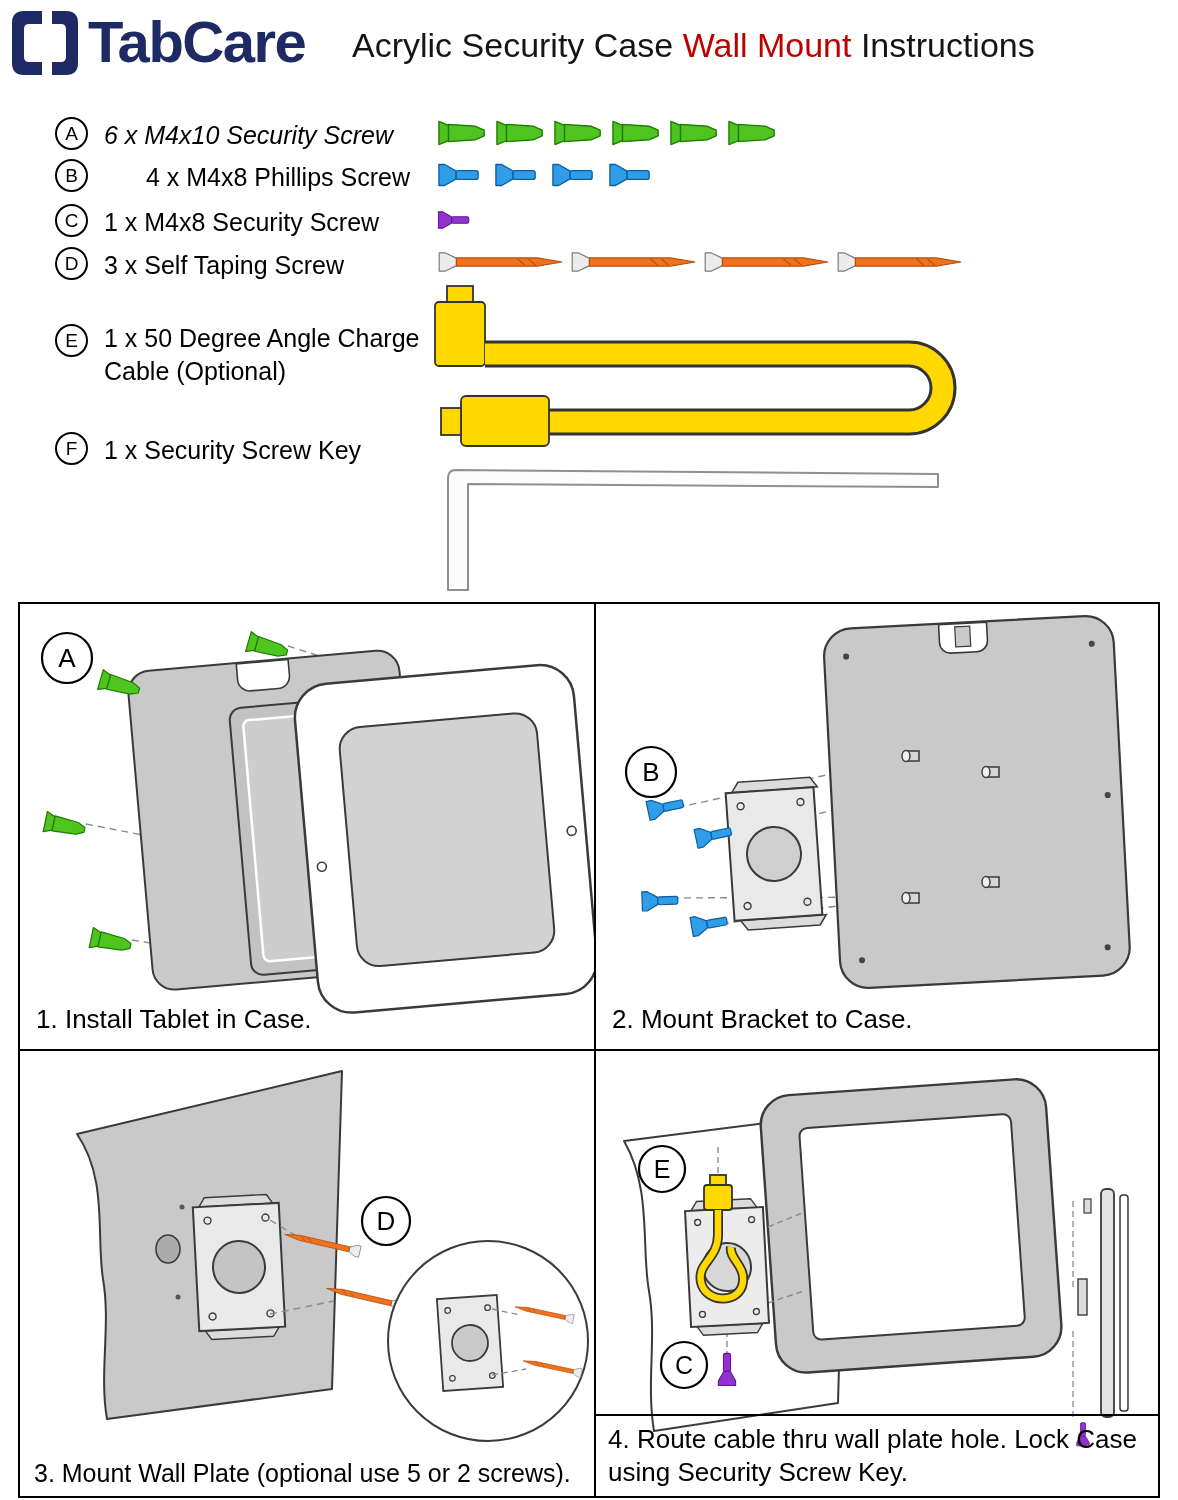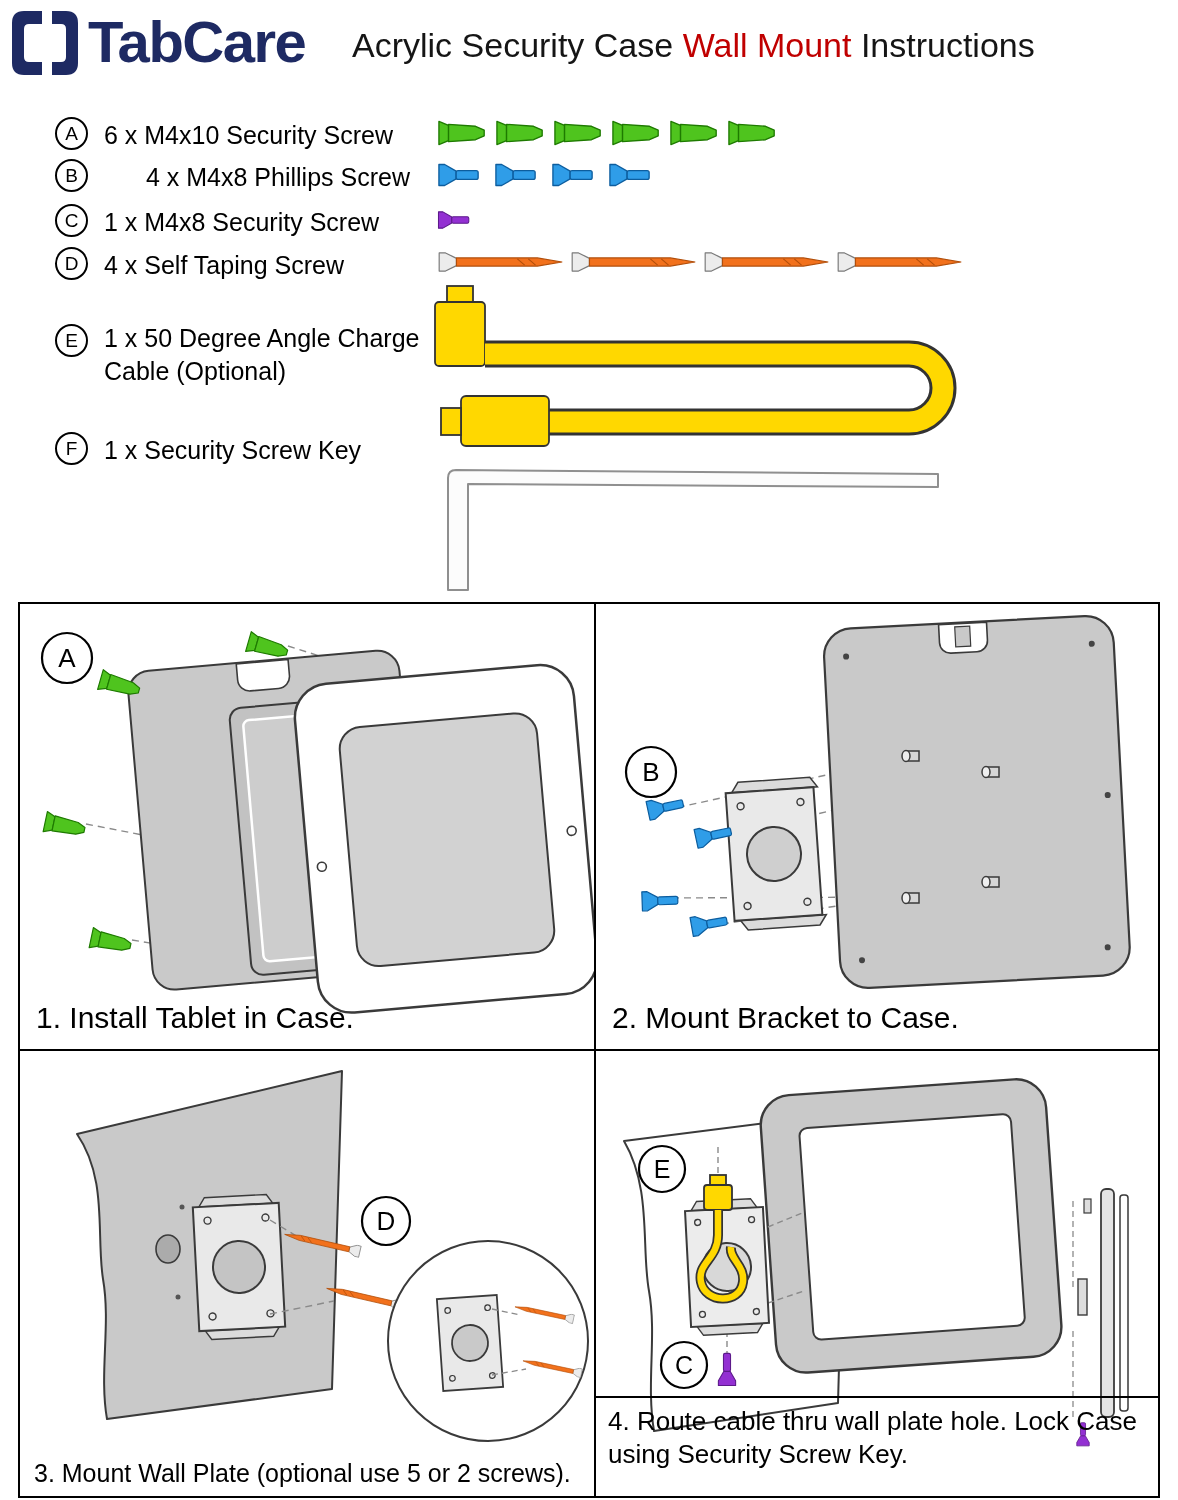--- a/index.html
+++ b/index.html
@@ -36,23 +36,23 @@
   .cable-out { fill:none; stroke:#333; }
   .cable-in  { fill:none; stroke:var(--cable-yellow); }
   .case-fill { fill:var(--case-gray); }
 
   
   .panel-grid { position:absolute; left:18px; top:602px; width:1142px; height:896px;
                 background:#000; border:2px solid #000; display:grid;
                 grid-template-columns:574px 562px; grid-template-rows:445px 445px; gap:2px; }
   .panel { position:relative; background:#fff; overflow:hidden; }
   .panel > svg { position:absolute; left:0; top:0; width:100%; height:100%; }
-  .caption { position:absolute; font-size:30px; color:#000; white-space:nowrap; }
+  .caption { position:absolute; font-size:26px; color:#000; white-space:nowrap; }
   .caption-box { position:absolute; left:0; right:0; bottom:0; border-top:2px solid #000;
-                 padding:7px 14px 26px 12px; font-size:26px; line-height:1.25; white-space:normal; }
+                 padding:7px 14px 8px 12px; font-size:26px; line-height:1.25; white-space:normal; }
   svg text { font-family:"Liberation Sans", sans-serif; fill:#000; }
 </style>
 </head>
 <body>
 
 <svg width="0" height="0" style="position:absolute" aria-hidden="true">
   <defs>
     <symbol id="sym-flat-screw" viewBox="0 0 54 26">
       <polygon class="sp" points="2,1 12,5 12,21 2,25"></polygon>
       <polygon class="sp" points="12,4 40,6 49,10 49,16 40,20 12,22"></polygon>
@@ -77,21 +77,21 @@
       <path d="M 16 5 Q 4 5 4 17 V 57 Q 4 69 16 69 H 34 V 56 H 21 Q 16 56 16 51 V 23 Q 16 18 21 18 H 34 V 5 Z" fill="var(--brand-navy)"></path>
       <path d="M 44 5 H 58 Q 70 5 70 17 V 57 Q 70 69 58 69 H 44 V 56 H 53 Q 58 56 58 51 V 23 Q 58 18 53 18 H 44 Z" fill="var(--brand-navy)"></path>
     </svg>
   </div>
   <div class="abs brand-text" style="left:88px; top:8px;">TabCare</div>
   <h1 class="abs title" style="left:352px; top:26px; font-weight:normal;"><span>Acrylic Security Case </span><span class="hl">Wall Mount</span><span> Instructions</span></h1>
 
   <div>
 
     <div class="abs badge" style="left:55px; top:117px;">A</div>
-    <div class="abs part-label" style="left:104px; top:119px;">6 x M4x10 Security Screw</div>
+    <div class="abs part-label" style="left:104px; top:119px;font-style:italic;">6 x M4x10 Security Screw</div>
     <div class="abs screw-row" style="left:437px; top:120px; gap:6px;">
       <svg class="screw-svg use-green" width="52" height="26">
           <use href="#sym-flat-screw"></use>
         </svg>
       <svg class="screw-svg use-green" width="52" height="26">
           <use href="#sym-flat-screw"></use>
         </svg>
       <svg class="screw-svg use-green" width="52" height="26">
           <use href="#sym-flat-screw"></use>
         </svg>
@@ -125,21 +125,21 @@
 
     <div class="abs badge" style="left:55px; top:204px;">C</div>
     <div class="abs part-label" style="left:104px; top:206px;">1 x M4x8 Security Screw</div>
     <div class="abs screw-row" style="left:437px; top:207px;">
       <svg class="screw-svg use-purple" width="34" height="26" viewBox="0 0 36 26">
           <use href="#sym-csk-screw"></use>
         </svg>
     </div>
 
     <div class="abs badge" style="left:55px; top:247px;">D</div>
-    <div class="abs part-label" style="left:104px; top:249px;">4 x Self Taping Screw</div>
+    <div class="abs part-label" style="left:104px; top:249px;">3 x Self Taping Screw</div>
     <div class="abs screw-row" style="left:437px; top:252px; gap:5px;">
       <svg class="screw-svg" width="128" height="20">
           <use href="#sym-tap-screw" width="128" height="20"></use>
         </svg>
       <svg class="screw-svg" width="128" height="20">
           <use href="#sym-tap-screw" width="128" height="20"></use>
         </svg>
       <svg class="screw-svg" width="128" height="20">
           <use href="#sym-tap-screw" width="128" height="20"></use>
         </svg>

